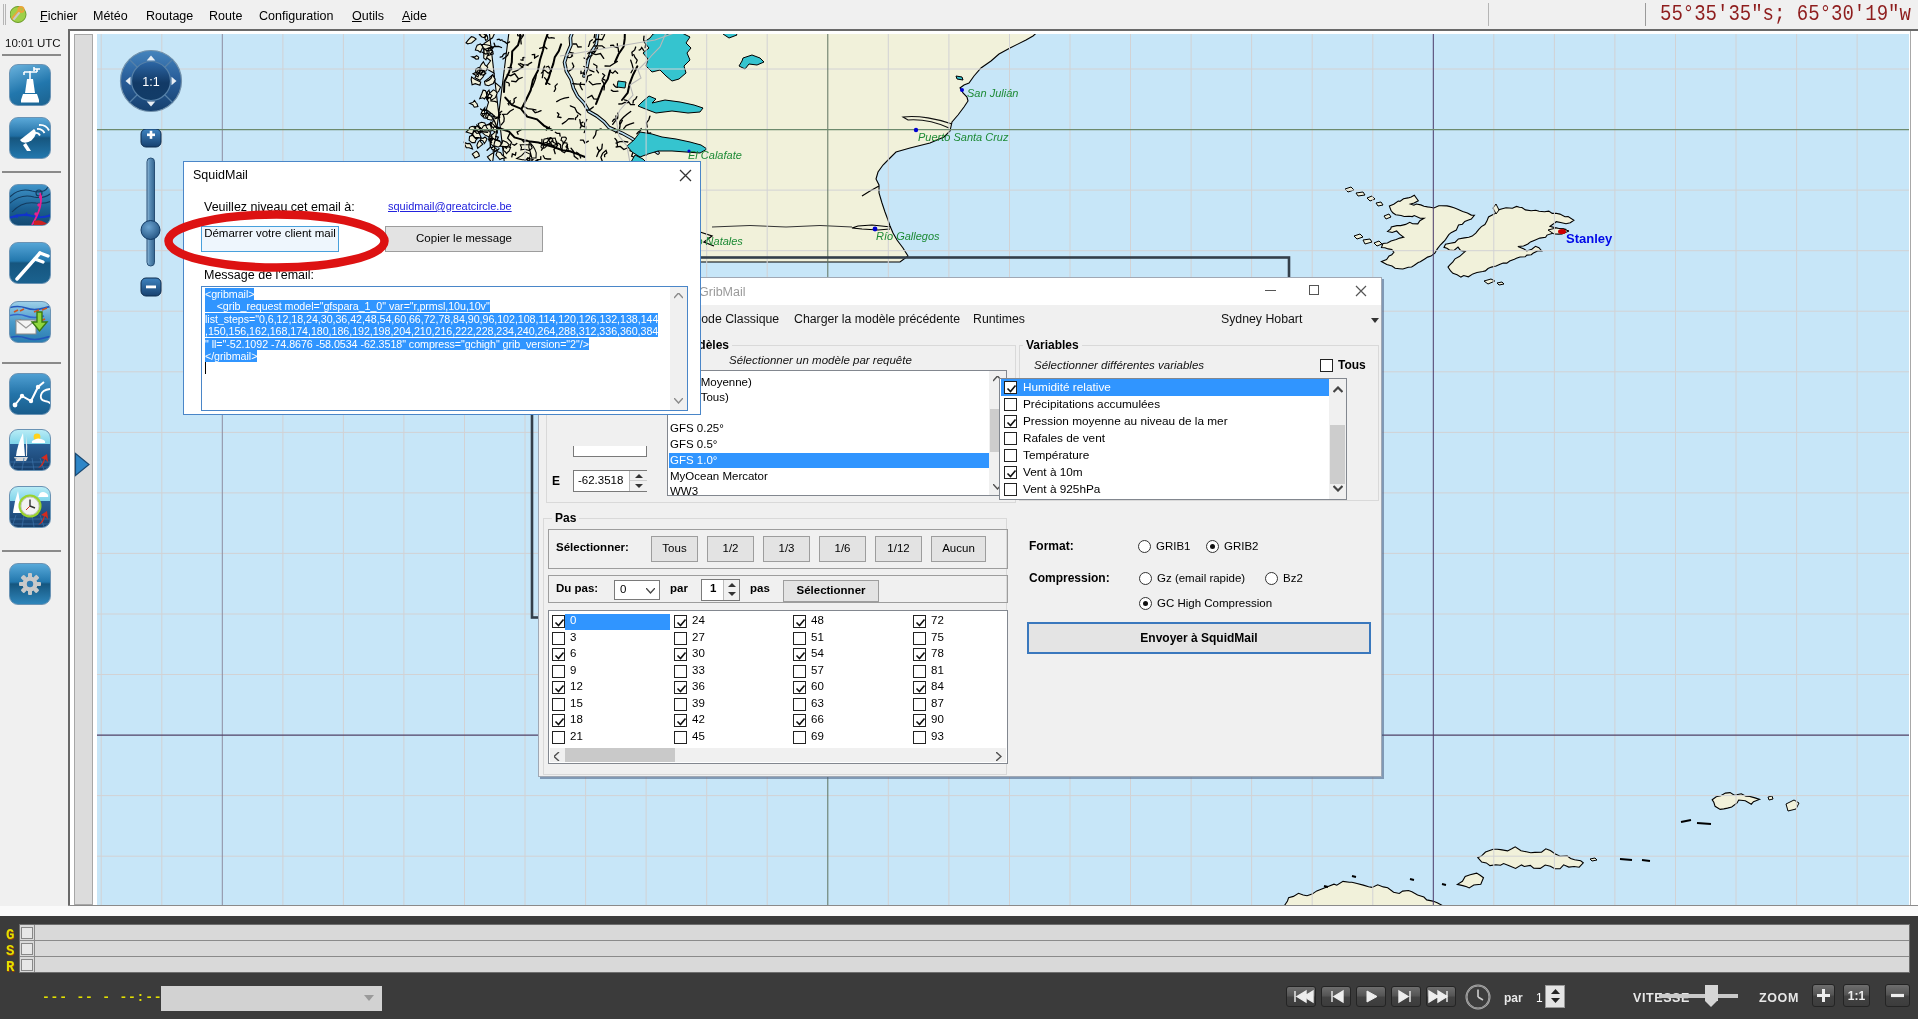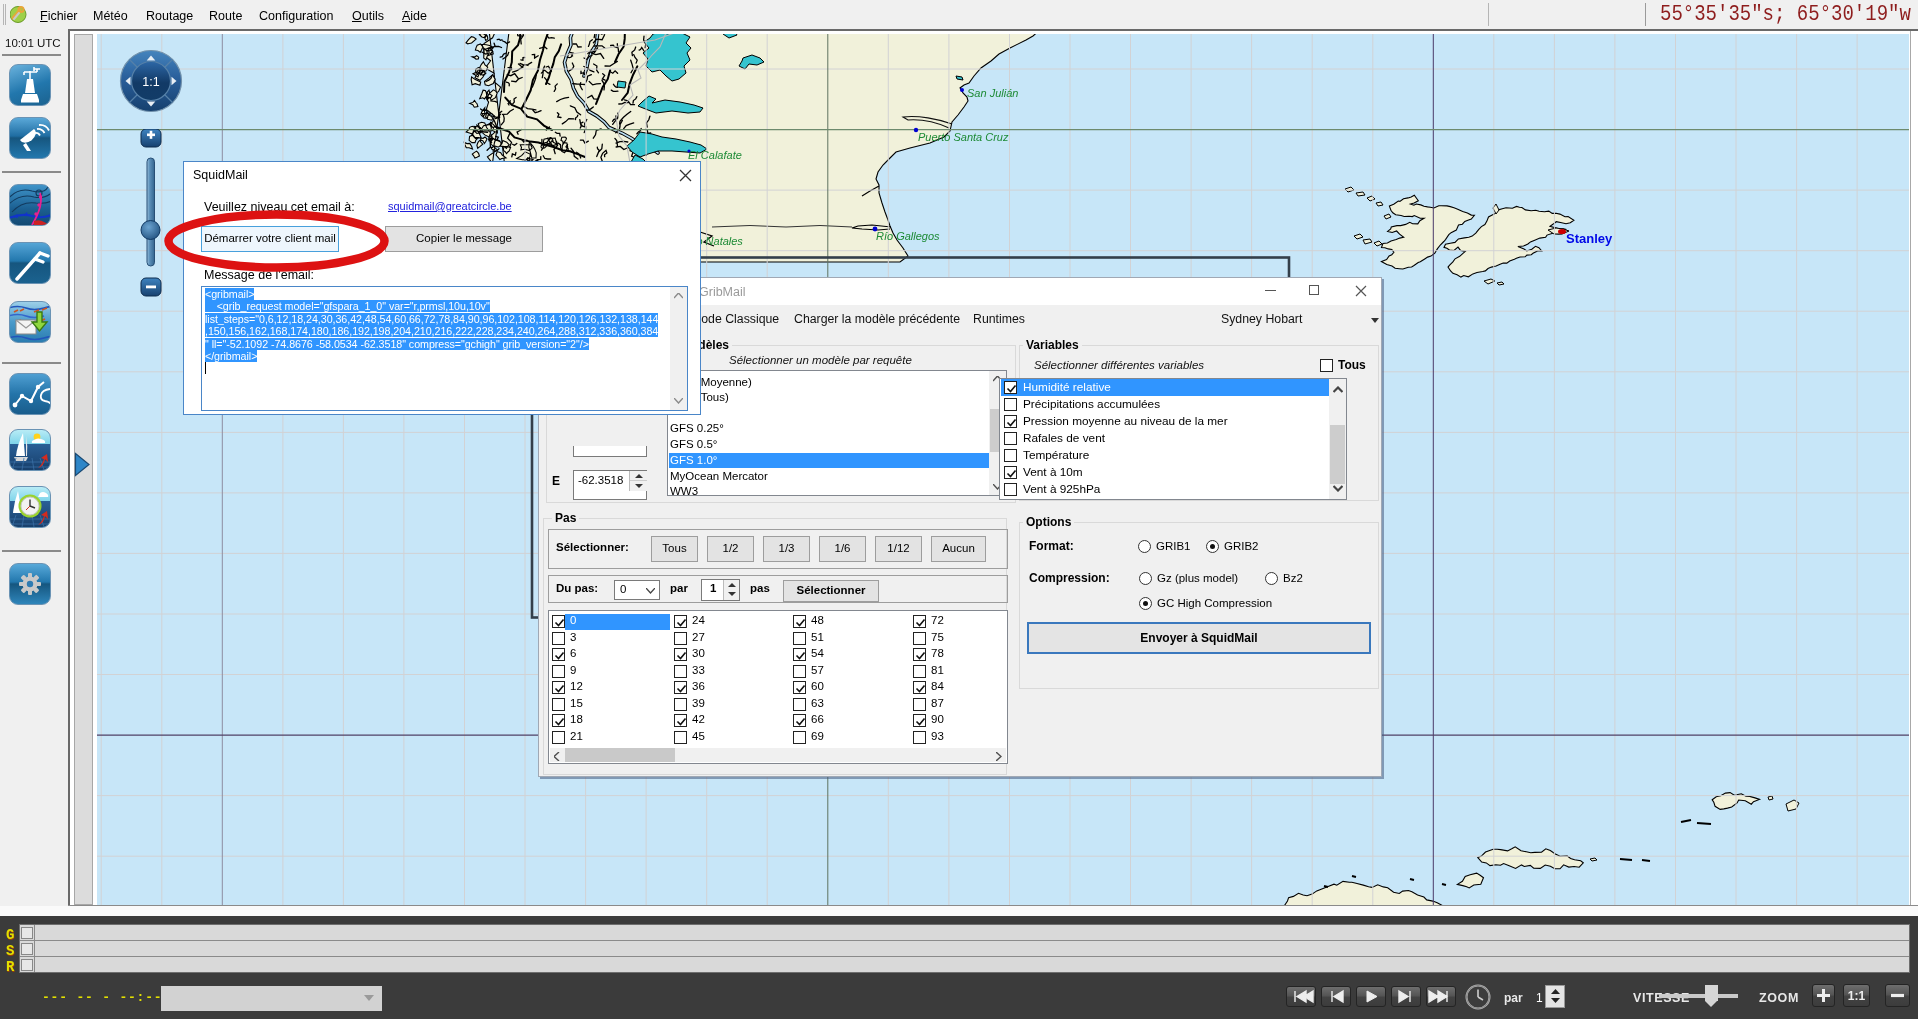--- a/index.html
+++ b/index.html
@@ -401,21 +401,21 @@
         </svg>
       <div style="position:absolute;left:1px;top:38px;width:15px;height:43px;background:#cdcdcd;"></div>
       <svg style="position:absolute;left:4px;bottom:5px" width="9" height="6">
           <path d="M0,0 L4.5,5 L9,0" fill="none" stroke="#505050" stroke-width="1.4"></path>
         </svg>
     </div>
   </div>
 
   <div style="position:absolute;left:34px;top:168px;width:74px;height:11px;background:#fff;border:1px solid #7a7a7a;border-top:none;"></div>
   <div style="position:absolute;left:13px;top:196px;font-size:12px;font-weight:bold;">E</div>
-  <div style="position:absolute;left:34px;top:192px;width:74px;height:30px;background:#fff;border:1px solid #7a7a7a;">
+  <div style="position:absolute;left:34px;top:192px;width:74px;height:22px;background:#fff;border:1px solid #7a7a7a;">
     <div style="position:absolute;left:4px;top:3px;font-size:11.5px;">-62.3518</div>
     <div style="position:absolute;right:0;top:0;width:17px;height:20px;border-left:1px solid #bbb;">
       <div style="position:absolute;left:0;top:0;width:17px;height:10px;background:#f0f0f0;border-bottom:1px solid #ccc;"></div>
       <div style="position:absolute;left:0;top:10px;width:17px;height:10px;background:#f0f0f0;"></div>
       <svg style="position:absolute;left:4.5px;top:3px" width="8" height="5">
           <path d="M0,4 L4,0 L8,4" fill="#333"></path>
         </svg>
       <svg style="position:absolute;left:4.5px;top:13px" width="8" height="5">
           <path d="M0,0 L4,4 L8,0" fill="#333"></path>
         </svg>
@@ -635,46 +635,43 @@
 <svg style="position:absolute;left:3.5px;top:7px" width="10" height="7">
           <path d="M0.5,6 L5,1.5 L9.5,6" fill="none" stroke="#444" stroke-width="2.2"></path>
         </svg>
 <div style="position:absolute;left:1px;top:46px;width:15px;height:59px;background:#cdcdcd;"></div>
 <svg style="position:absolute;left:3.5px;bottom:7px" width="10" height="7">
           <path d="M0.5,1 L5,5.5 L9.5,1" fill="none" stroke="#444" stroke-width="2.2"></path>
         </svg>
 </div>
     </div>
 
-  <div class="gb" style="left:480px;top:244px;width:360px;height:167px;">
-      <span style="left:3px">Options</span>
-    </div>
   <div style="position:absolute;left:490px;top:261px;font-size:12px;font-weight:bold;">Format:</div>
   <div class="radio" style="left:599px;top:262px;"></div>
   <div class="lbl" style="left:617px;top:262px;">GRIB1</div>
   <div class="radio on" style="left:667px;top:262px;"></div>
   <div class="lbl" style="left:685px;top:262px;">GRIB2</div>
   <div style="position:absolute;left:490px;top:293px;font-size:12px;font-weight:bold;">Compression:</div>
   <div class="radio" style="left:600px;top:294px;"></div>
-  <div class="lbl" style="left:618px;top:294px;">Gz (plus model)</div>
+  <div class="lbl" style="left:618px;top:294px;">Gz (email rapide)</div>
   <div class="radio" style="left:726px;top:294px;"></div>
   <div class="lbl" style="left:744px;top:294px;">Bz2</div>
   <div class="radio on" style="left:600px;top:319px;"></div>
   <div class="lbl" style="left:618px;top:319px;">GC High Compression</div>
   <div style="position:absolute;left:488px;top:344px;width:344px;height:32px;background:#e4e4e4;border:2px solid #3a78bd;text-align:center;padding-top:7px;font-size:12px;font-weight:bold;">Envoyer à SquidMail</div>
 </div>
 
 <div class="dlg" id="squidmail" style="left:183px;top:161px;width:518px;height:254px;background:#fff;border:1px solid #4a86c8;">
   <div style="position:absolute;left:9px;top:6px;font-size:12.5px;color:#000;">SquidMail</div>
   <svg style="position:absolute;left:495px;top:7px" width="13" height="13" viewBox="0 0 13 13">
       <path d="M1,1 L12,12 M12,1 L1,12" stroke="#333" stroke-width="1.3"></path>
     </svg>
   <div style="position:absolute;left:20px;top:38px;font-size:12.5px;">Veuillez niveau cet email à:</div>
   <div style="position:absolute;left:204px;top:38px;font-size:11px;color:#2222dd;text-decoration:underline;">squidmail@greatcircle.be</div>
-  <div style="position:absolute;left:17px;top:64px;width:138px;height:25.5px;background:#eef6fd;border:1px solid #48a0dc;text-align:center;padding-top:5px;font-size:11.5px;">Démarrer votre client mail</div>
+  <div style="position:absolute;left:17px;top:64px;width:138px;height:25.5px;background:#eef6fd;border:1px solid #48a0dc;text-align:center;font-size:11.5px;">Démarrer votre client mail</div>
   <div style="position:absolute;left:201px;top:64px;width:158px;height:25.5px;background:#e3e3e3;border:1px solid #9d9d9d;text-align:center;padding-top:5px;font-size:11.5px;">Copier le message</div>
   <div style="position:absolute;left:20px;top:106px;font-size:12.5px;">Message de l'email:</div>
   <div style="position:absolute;left:17px;top:124px;width:486.5px;height:124.5px;background:#fff;border:1px solid #4a86c8;overflow:hidden;">
     <div id="mailtext" style="position:absolute;left:3px;top:1px;font-size:10.7px;line-height:12.4px;white-space:pre;letter-spacing:-0.05px;"><span class="sel">&lt;gribmail&gt;</span>
 <span class="sel">    &lt;grib_request model="gfspara_1_0" var="r,prmsl,10u,10v"</span>
 <span class="sel">list_steps="0,6,12,18,24,30,36,42,48,54,60,66,72,78,84,90,96,102,108,114,120,126,132,138,144</span>
 <span class="sel">,150,156,162,168,174,180,186,192,198,204,210,216,222,228,234,240,264,288,312,336,360,384</span>
 <span class="sel">" ll="-52.1092 -74.8676 -58.0534 -62.3518" compress="gchigh" grib_version="2"/&gt;</span>
 <span class="sel">&lt;/gribmail&gt;</span>
 <span style="border-left:1px solid #000;">​</span></div>

